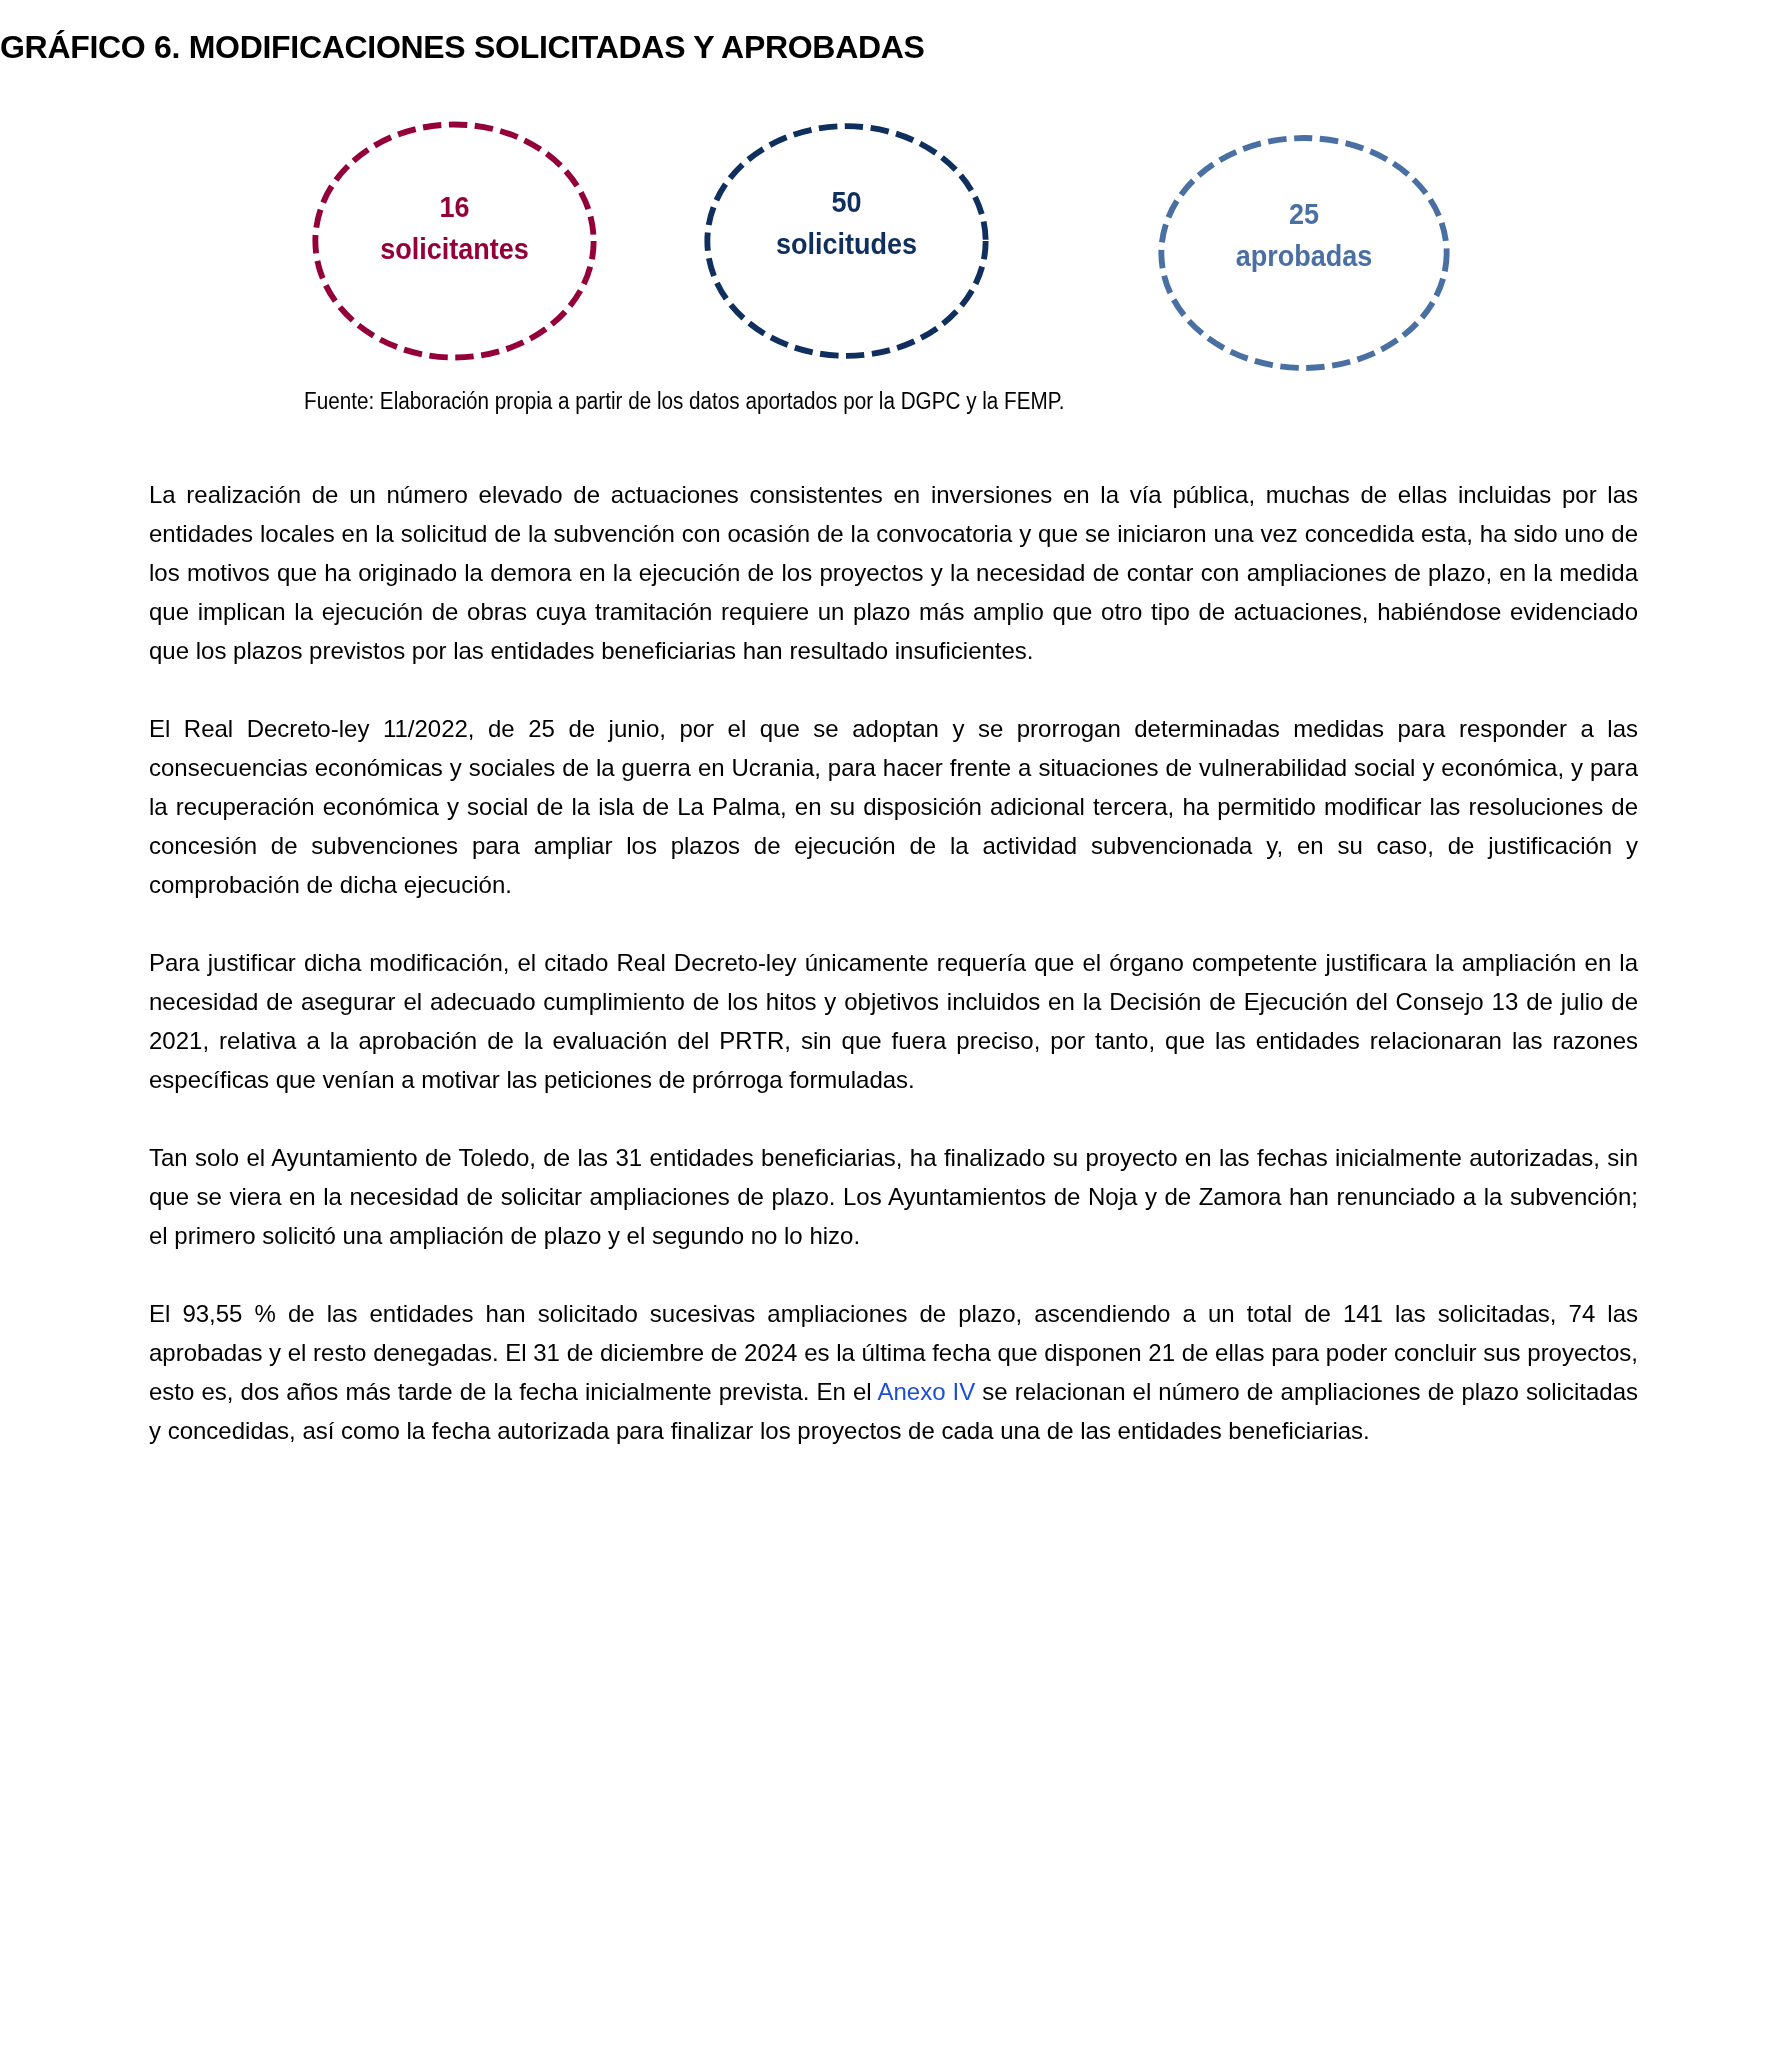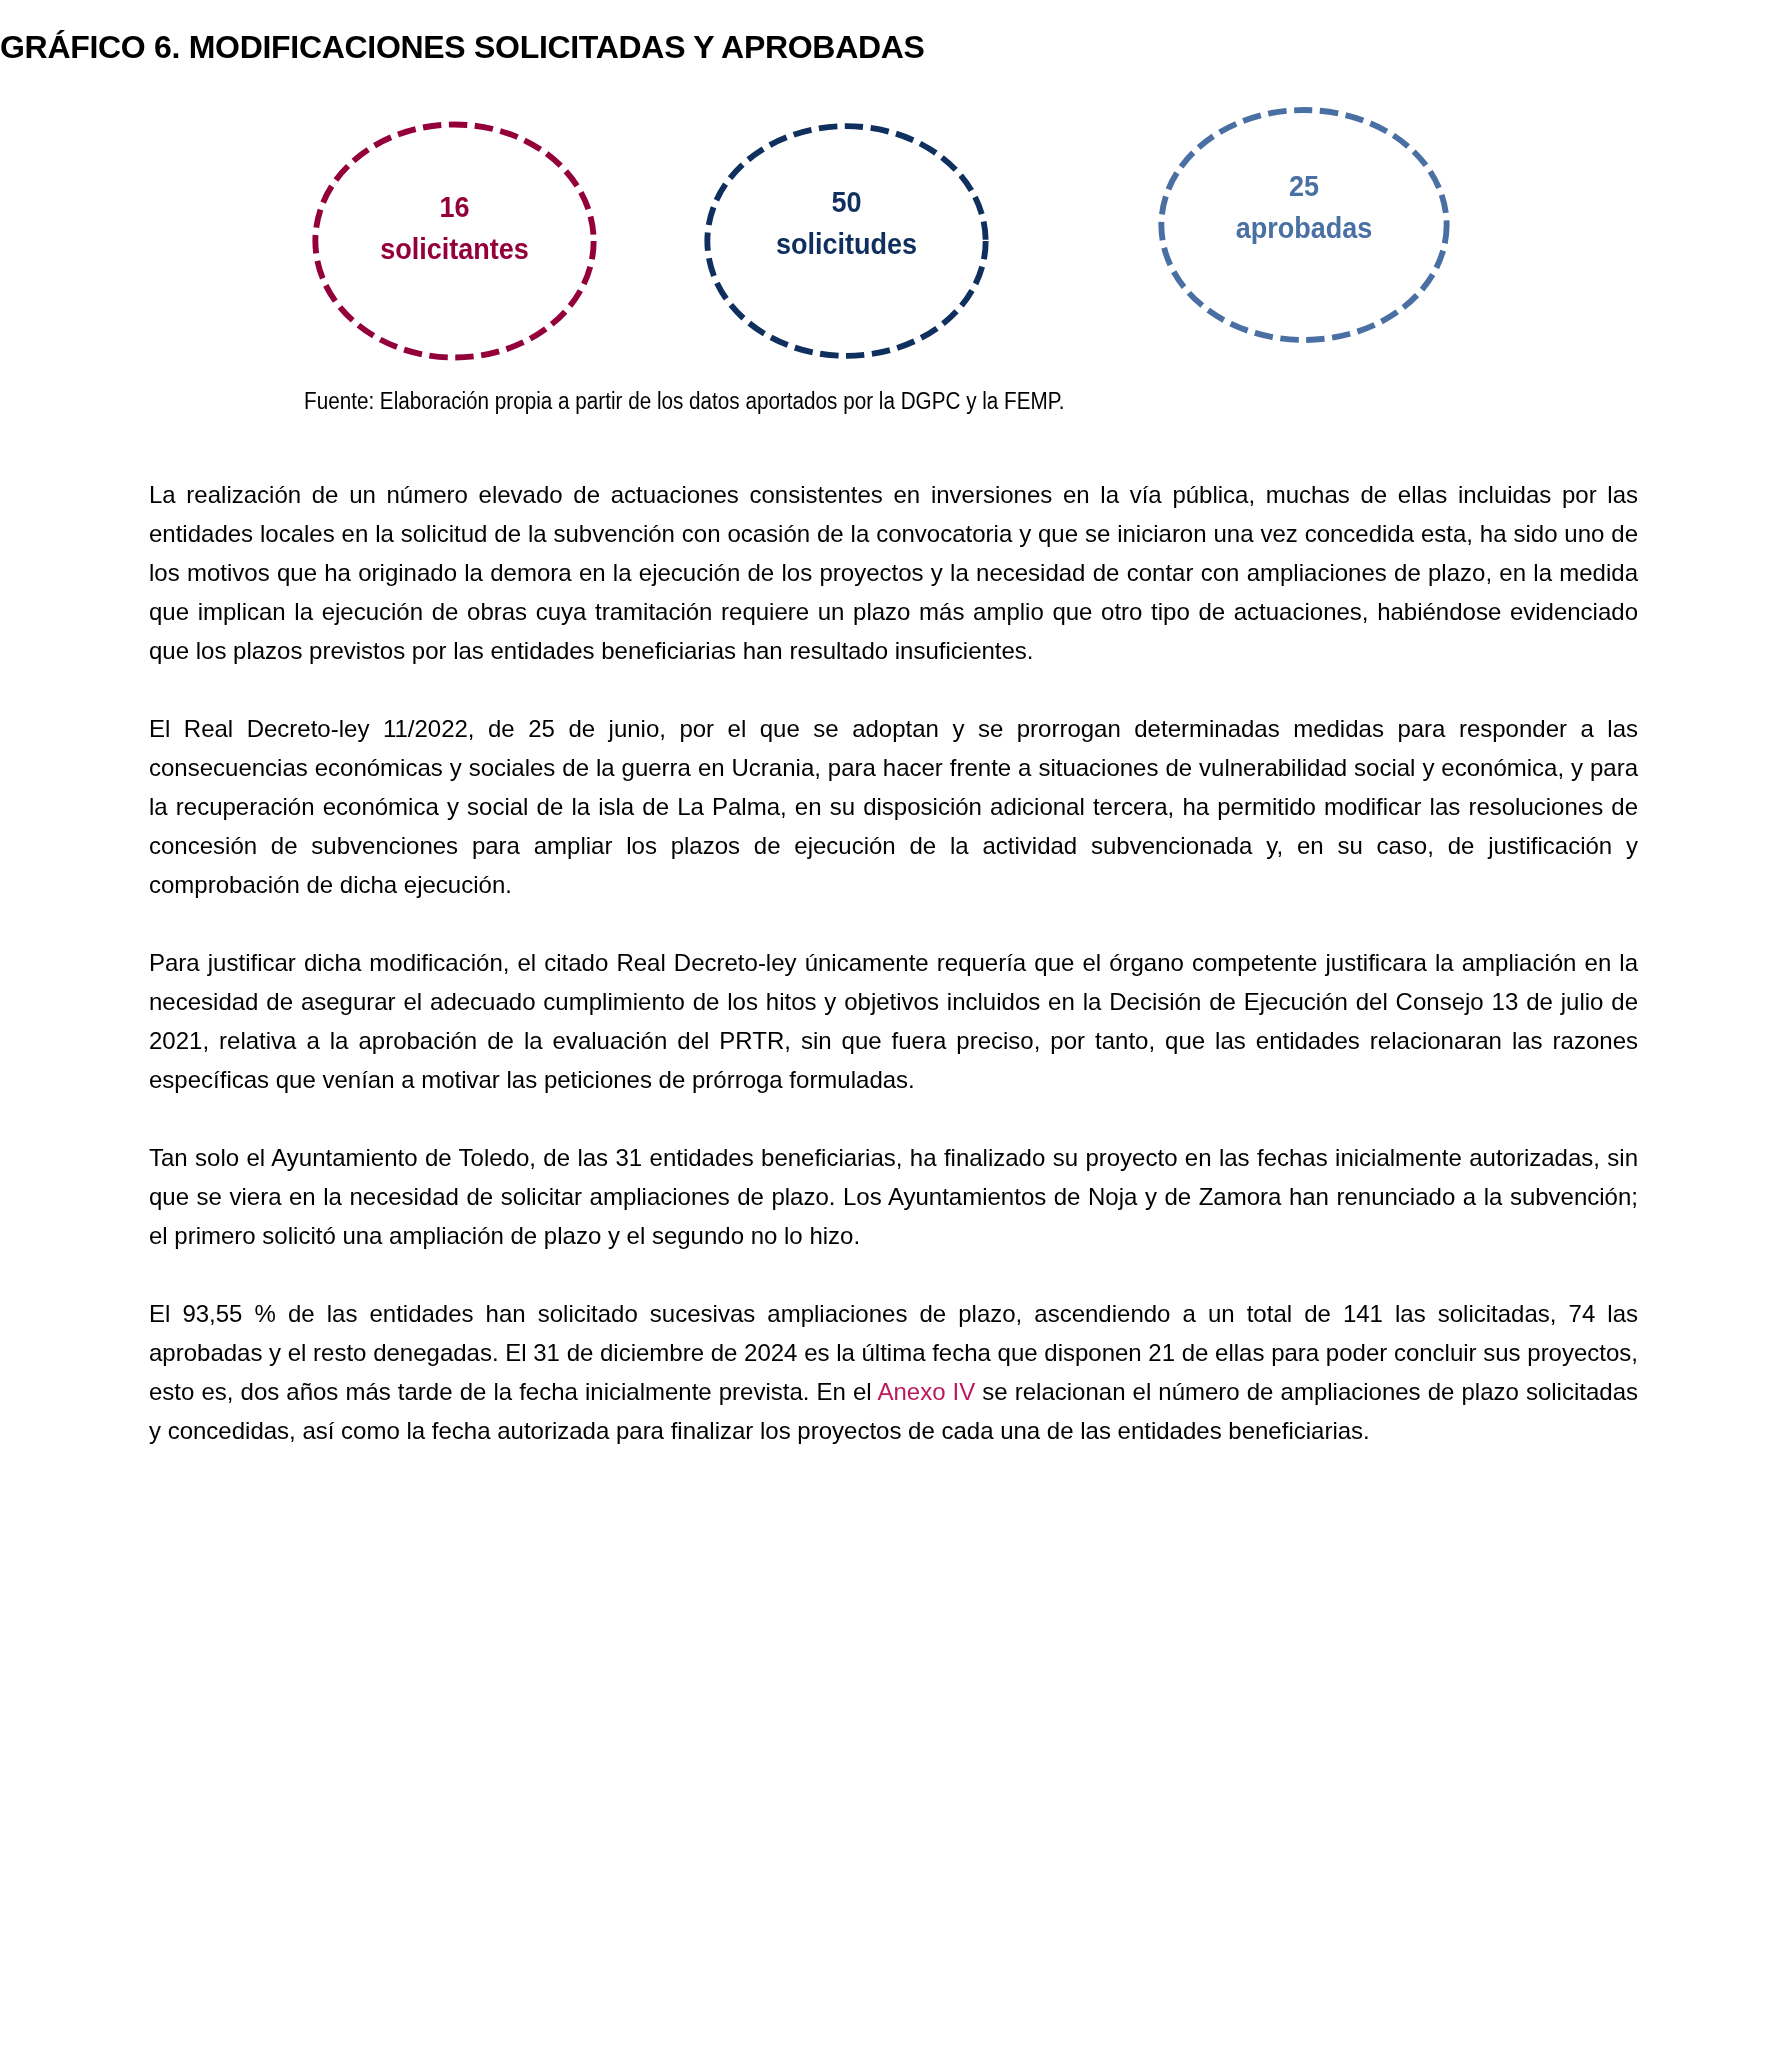--- a/index.html
+++ b/index.html
@@ -15,31 +15,31 @@
     position: absolute; width: 285px; height: 240px;
   }
   .circle svg { position: absolute; left: 0; top: 0; }
   .circle .label {
     position: absolute; left: 0; right: 0; top: 65px; text-align: center;
     font-weight: bold; font-size: 30px; line-height: 42px;
     transform: scaleX(0.9);
   }
   .c1 { left: 312px; top: 121px; }
   .c2 { left: 704px; top: 121px; }
-  .c3 { left: 1158px; top: 105px; width: 292px; }
+  .c3 { left: 1158px; top: 133px; width: 292px; }
   .source {
     position: absolute; left: 304px; top: 388px; font-size: 23.5px;
     transform: scaleX(0.88); transform-origin: left center; white-space: nowrap;
   }
   .body-text {
     position: absolute; left: 149px; width: 1489px; top: 475px;
     font-size: 24px; line-height: 39px; text-align: justify;
   }
   .body-text p { margin: 0 0 39px 0; }
-  .link { color: #be185d; }
+  .link { color: #1d4ed8; }
   b { font-weight: normal; }
 </style>
 </head>
 <body>
 
 <div class="title">GRÁFICO 6. MODIFICACIONES SOLICITADAS Y APROBADAS</div>
 
 <div class="circle c1">
   <svg width="285" height="240" viewBox="0 0 340 286">
     <ellipse cx="170" cy="143" rx="166" ry="139" fill="none" stroke="#93003a" stroke-width="7" stroke-dasharray="22 9"></ellipse>

